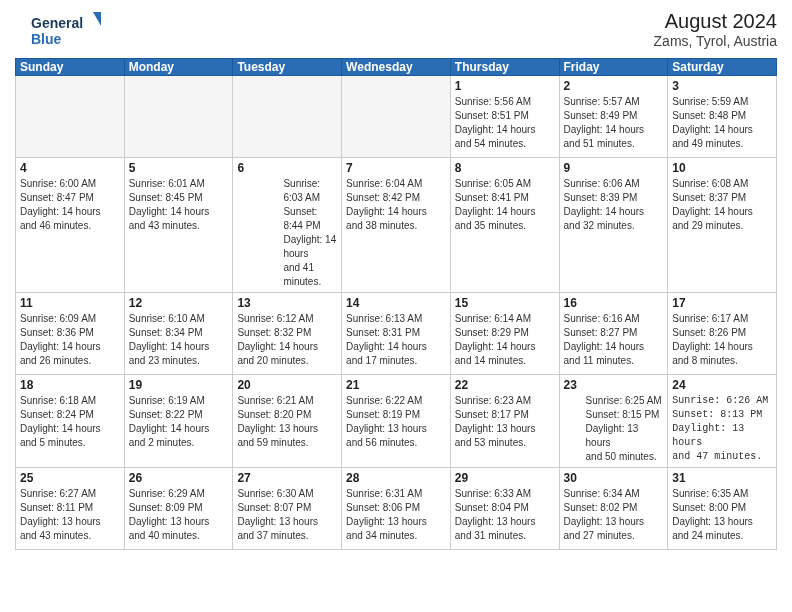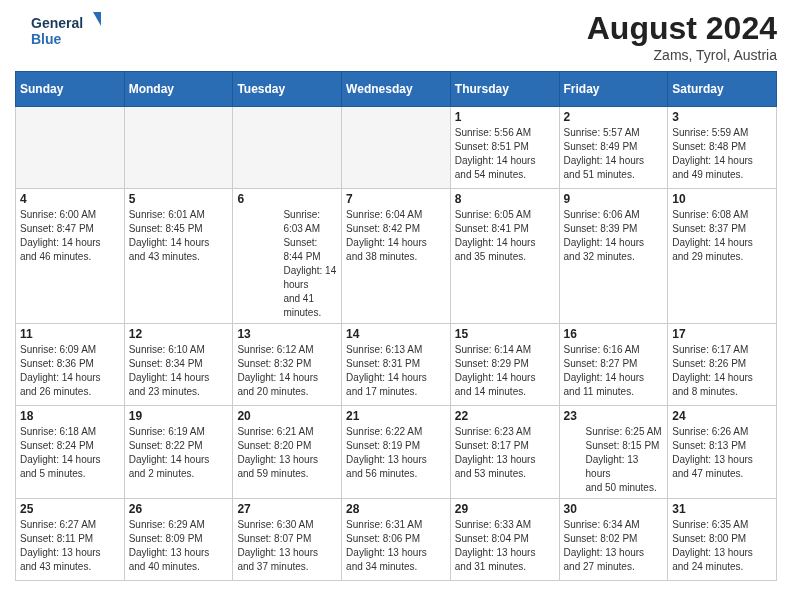--- a/index.html
+++ b/index.html
@@ -24,37 +24,37 @@
     }
     .logo {
       display: flex;
       align-items: center;
       gap: 4px;
     }
     .title-block {
       text-align: right;
     }
     .month-title {
-      font-size: 32px;
-      font-weight: bold;
+      font-size: 20px;
+      font-weight: normal;
       color: #222;
     }
     .location {
       font-size: 14px;
       color: #444;
     }
     .calendar {
       width: 100%;
       border-collapse: collapse;
       font-size: 10.5px;
     }
     .calendar thead th {
       background-color: #2a6db5;
       color: #fff;
-      padding: 10px 4px;
+      padding: 1px 4px;
       text-align: left;
       font-size: 12px;
       border: 1px solid #1a5a9a;
     }
     .calendar tbody td {
       border: 1px solid #ccc;
       vertical-align: top;
       padding: 3px 4px;
       width: calc(100% / 7);
       height: 82px;
@@ -273,21 +273,21 @@
           </td>
           <td>
             <div class="day-number">23</div>
             <div class="day-info" style="white-space: pre-line; margin-left: 22px;">Sunrise: 6:25 AM
 Sunset: 8:15 PM
 Daylight: 13 hours
 and 50 minutes.</div>
           </td>
           <td>
             <div class="day-number">24</div>
-            <div class="day-info" style="white-space: pre-line;">Sunrise: 6:26 AM
+            <div class="day-info" style="white-space: pre-line; font-family: Liberation Mono, monospace;">Sunrise: 6:26 AM
 Sunset: 8:13 PM
 Daylight: 13 hours
 and 47 minutes.</div>
           </td>
         </tr>
         <tr>
           <td>
             <div class="day-number">25</div>
             <div class="day-info" style="white-space: pre-line;">Sunrise: 6:27 AM
 Sunset: 8:11 PM

